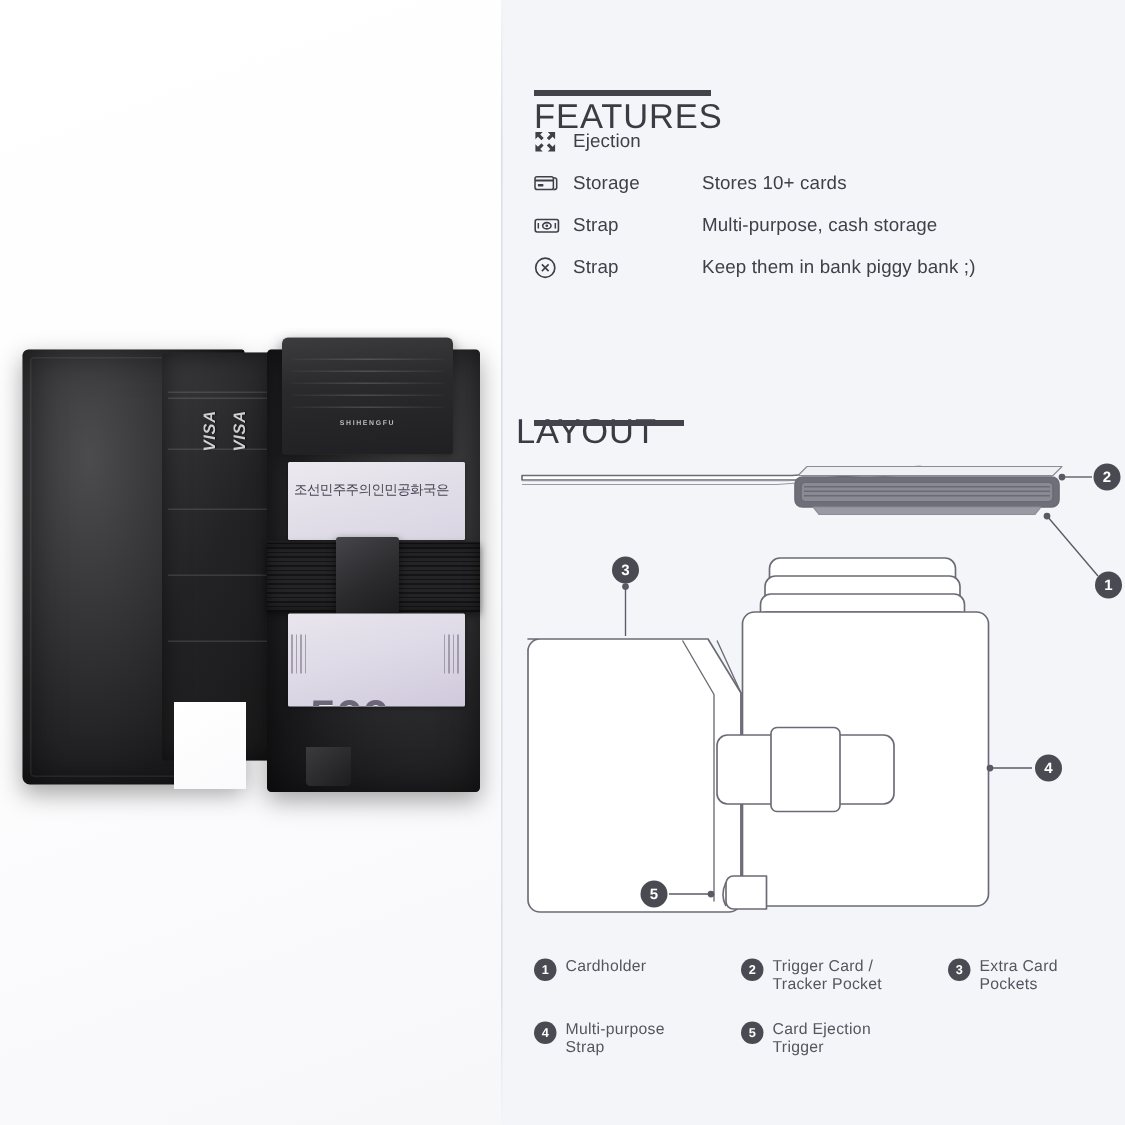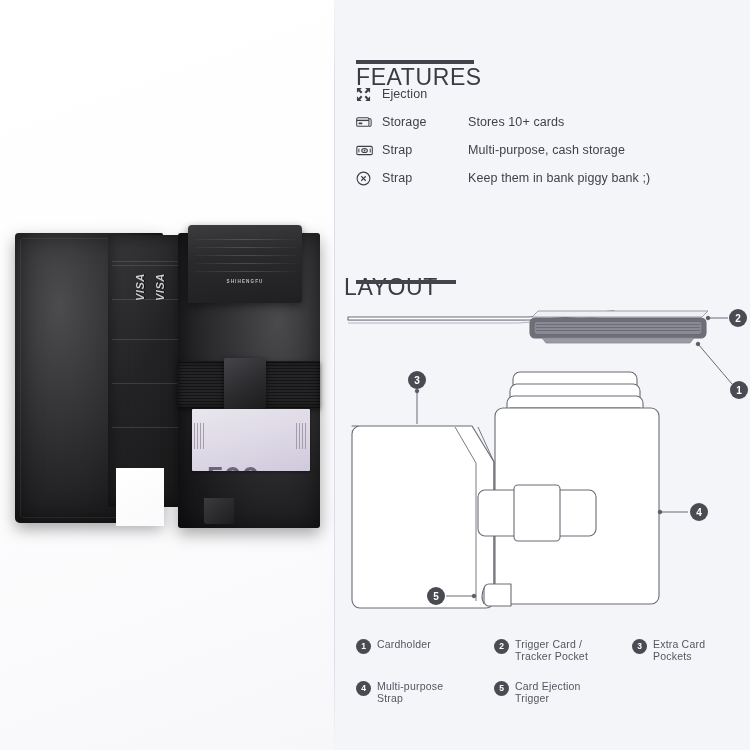--- a/index.html
+++ b/index.html
@@ -205,20 +205,23 @@
 
       <div class="cardcase">
         <div class="ridge" style="top:14px;"></div>
         <div class="ridge" style="top:22px;"></div>
         <div class="ridge" style="top:30px;"></div>
         <div class="ridge" style="top:38px;"></div>
         <div class="ridge" style="top:46px;"></div>
         <div class="brand">SHIHENGFU</div>
       </div>
 
+      <div class="note">
+        <div class="note-kr">조선민주주의인민공화국은</div>
+      </div>
 
       <div class="strap"></div>
       <div class="strap-knot"></div>
 
       <div class="note2">
         <div class="guil"></div>
         <div class="guil r"></div>
         <div class="val">500</div>
       </div>
 

